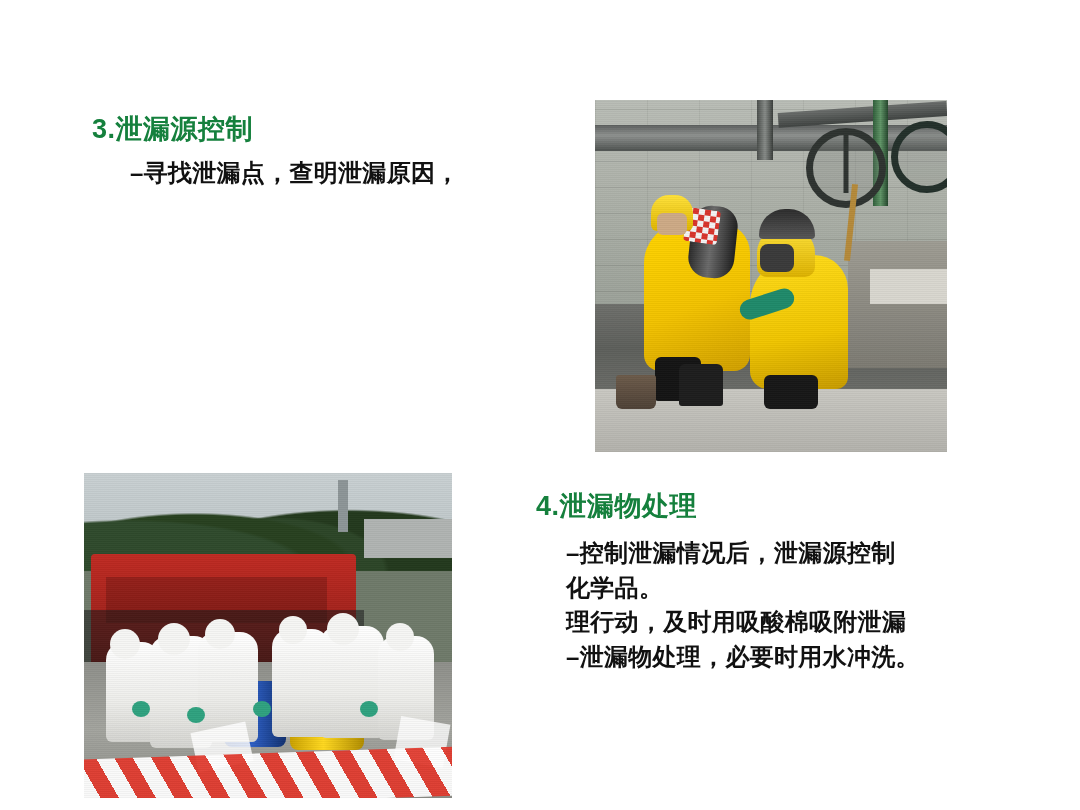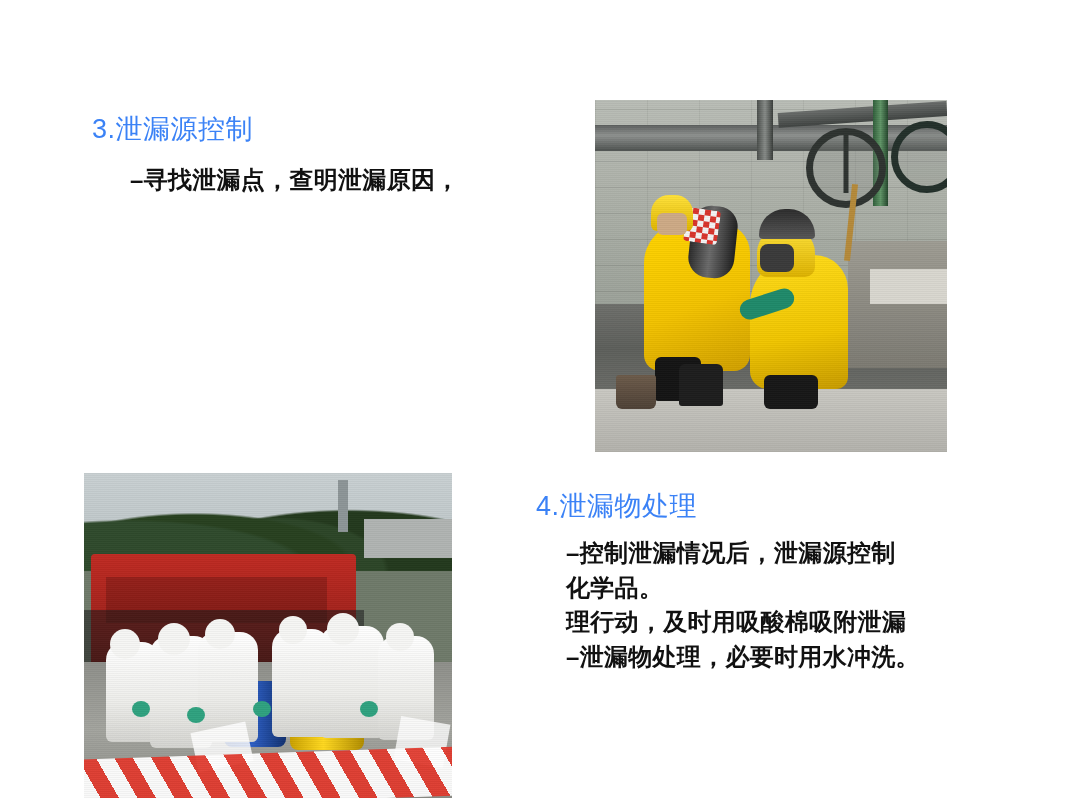--- a/index.html
+++ b/index.html
@@ -23,27 +23,27 @@
 
   
   .sec3-text {
     position: absolute;
     left: 92px;
     top: 113px;
     width: 470px;
   }
   .sec-heading {
     font-size: 27px;
-    font-weight: normal;
+    font-weight: bold;
     line-height: 1.25;
     letter-spacing: 0.5px;
-    color: #3b82f6;
+    color: #15803d;
   }
   .sec-body {
-    margin-top: 16px;
+    margin-top: 9px;
     padding-left: 38px;
     font-size: 24px;
     font-weight: bold;
     line-height: 1.45;
     color: #111111;
     letter-spacing: 0.3px;
   }
   .sec-body .line {
     white-space: nowrap;
   }

